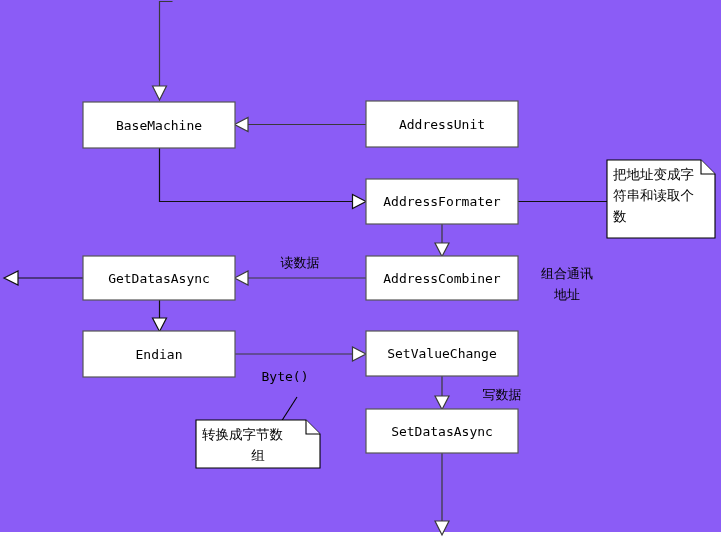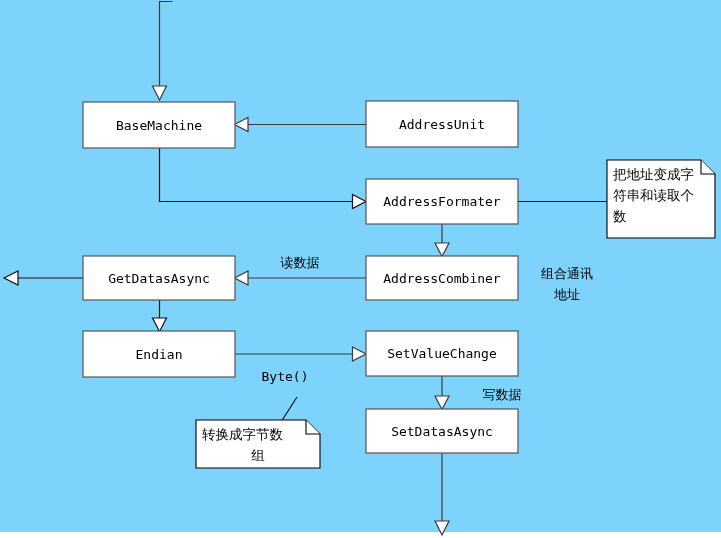--- a/index.html
+++ b/index.html
@@ -10,21 +10,21 @@
   body {
     width: 721px;
     height: 538px;
     font-family: "Liberation Sans", sans-serif;
     overflow: hidden;
   }
   #diagram-root {
     position: relative;
     width: 721px;
     height: 532px;
-    background: #7dd3fc;
+    background: #8b5cf6;
   }
   svg#diagram-svg {
     position: absolute;
     left: 0;
     top: 0;
     width: 721px;
     height: 538px;
   }
   .node-label {
     font-family: "DejaVu Sans Mono", "Liberation Mono", monospace;

